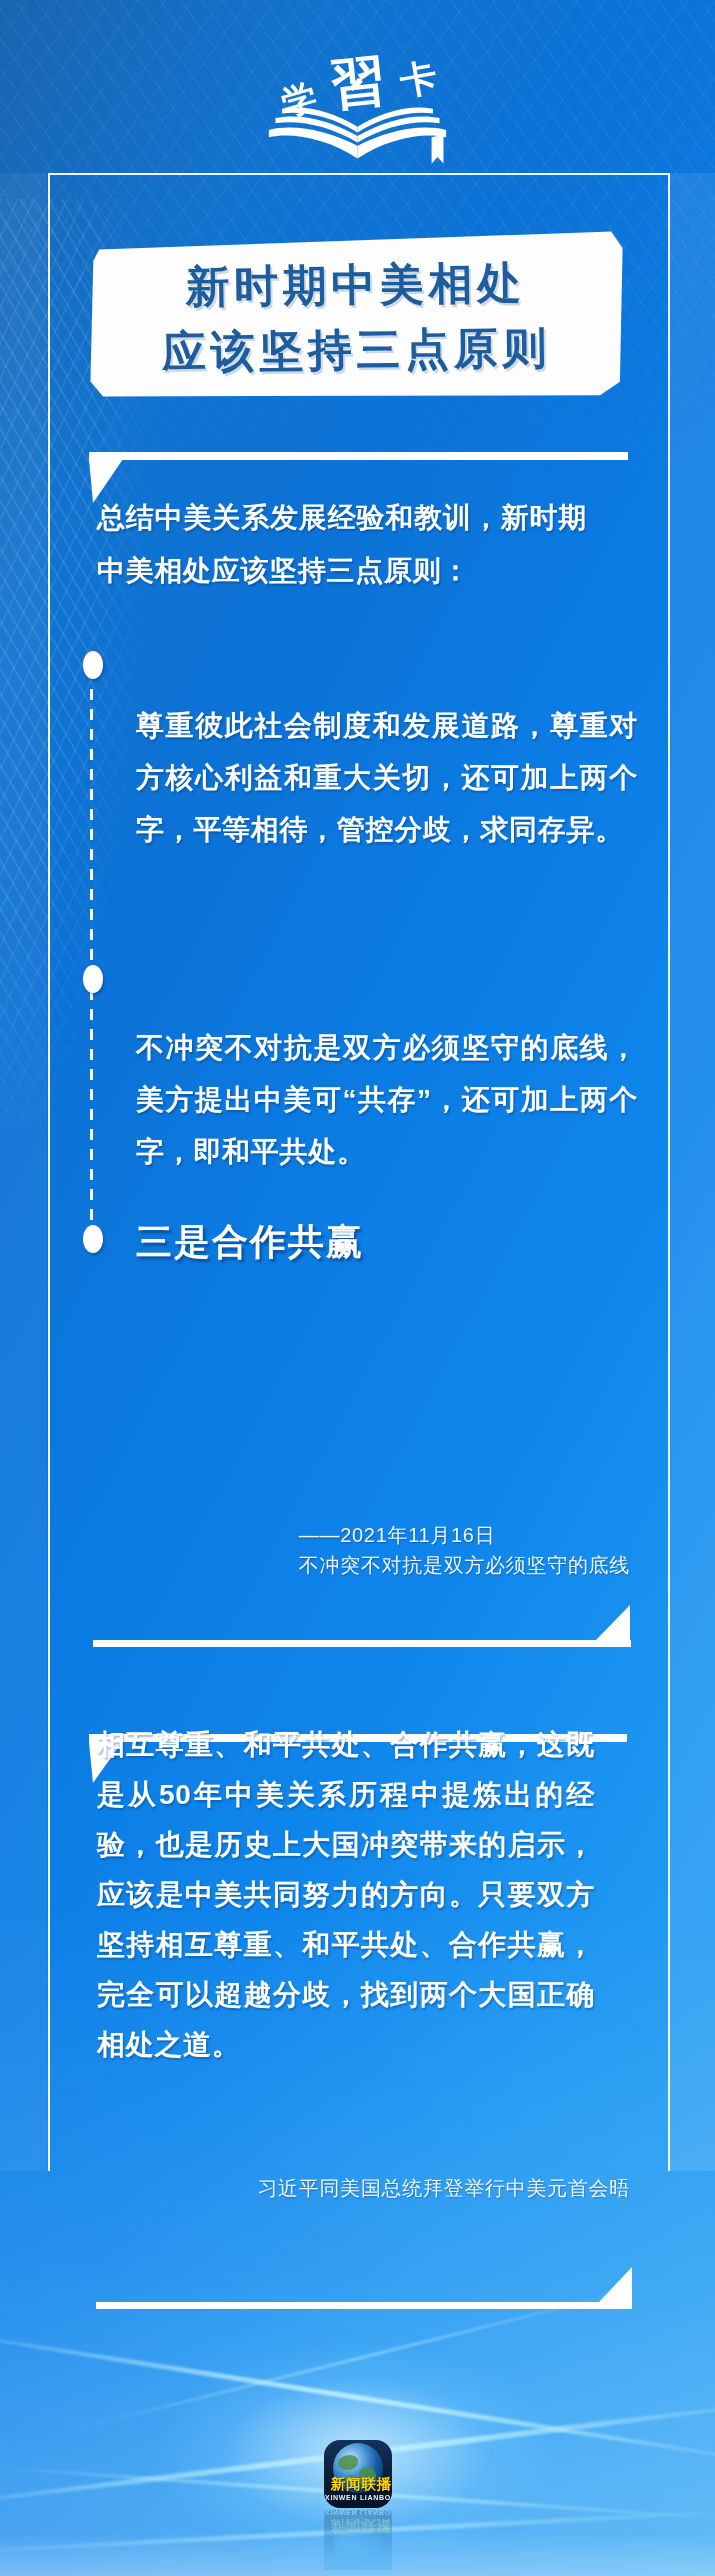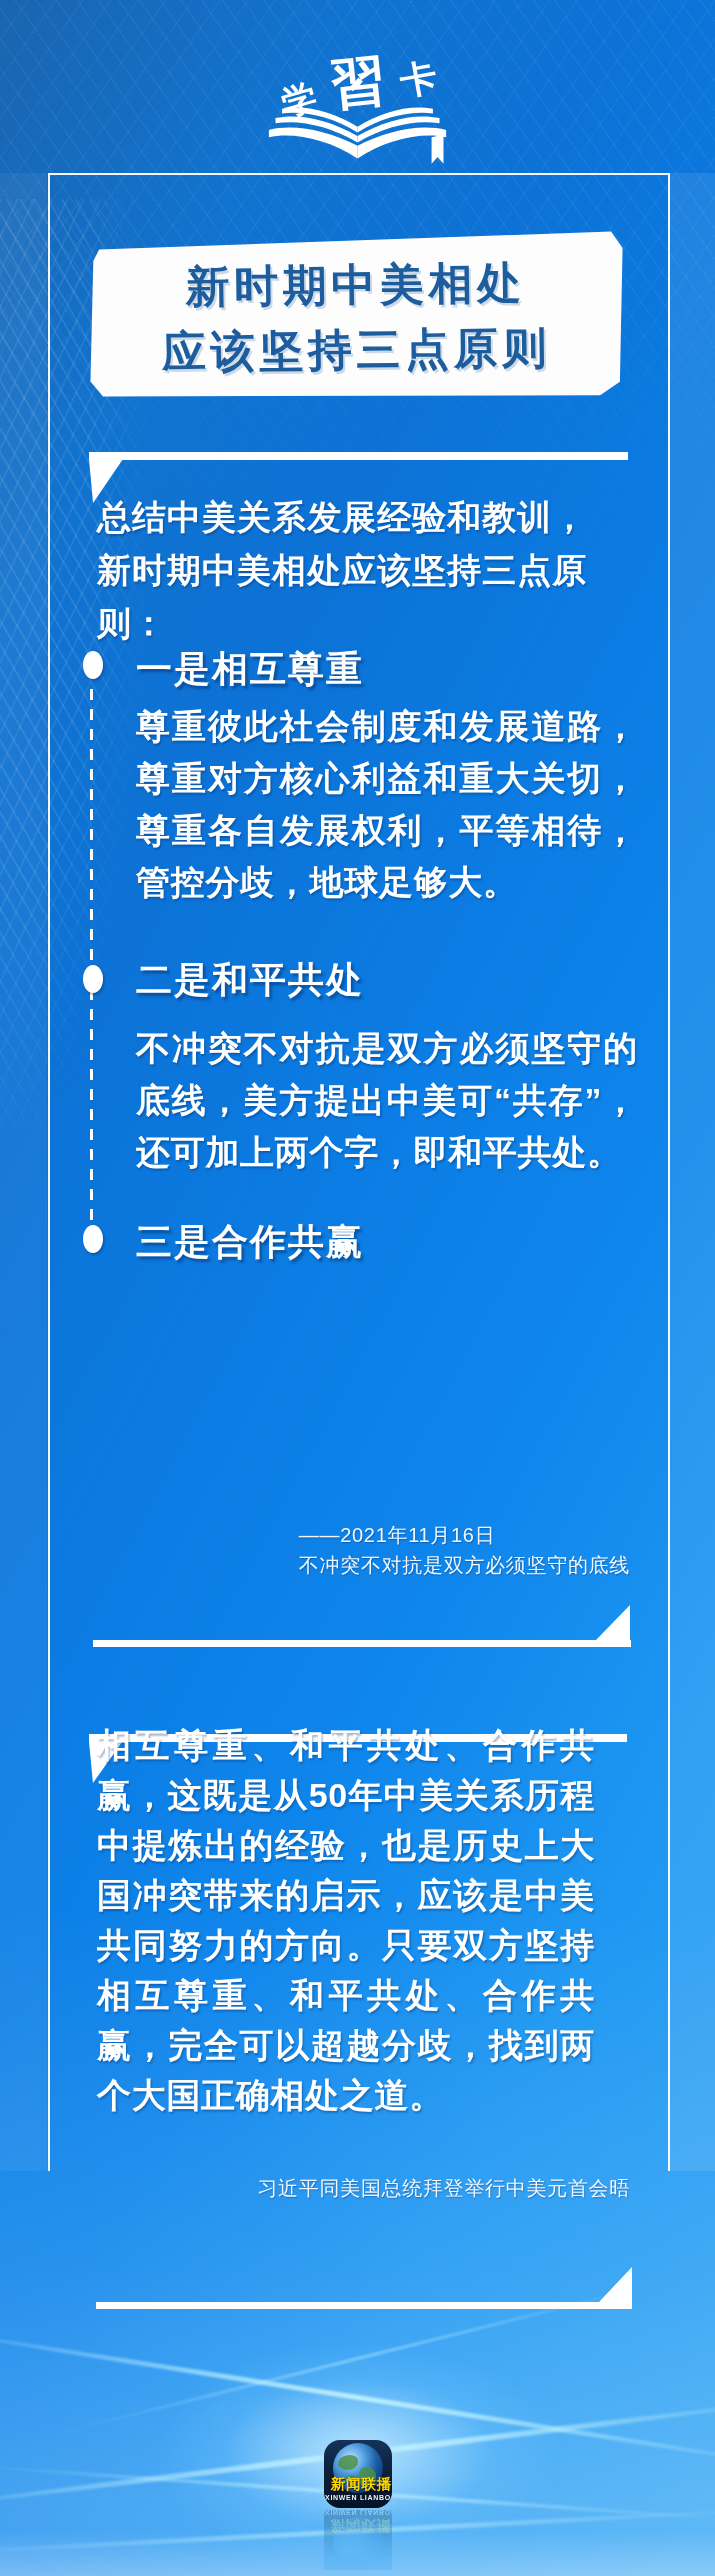--- a/index.html
+++ b/index.html
@@ -42,21 +42,21 @@
     color:#1d5d9d;font-size:44px;font-weight:800;letter-spacing:4.6px;
     line-height:65px;text-shadow:2px 2.6px 0 rgba(30,94,158,.22);white-space:nowrap;
   }
   
   .deco-bar{background:#fff;height:8px;}
   .tri{background:#fff;}
   .tri-down-left{clip-path:polygon(0 0,100% 0,12% 100%);}
   .tri-up-right{clip-path:polygon(100% 0,100% 100%,0 100%);}
   
   .cn-body{
-    color:#fff;font-weight:700;font-size:34px;
+    color:#fff;font-weight:700;font-size:28px;
     text-shadow:1.3px 2px 2px rgba(7,42,96,.35);
     text-align:justify;letter-spacing:0.7px;
   }
   .section-heading{
     color:#fff;font-weight:800;font-size:36px;letter-spacing:2px;white-space:nowrap;
     text-shadow:2.6px 3.3px 2.6px rgba(7,42,96,.5);
   }
   .bullet-dot{
     width:20px;height:28px;background:#fff;border-radius:50%;
     box-shadow:1.3px 2px 2.6px rgba(7,42,96,.4);
@@ -157,24 +157,22 @@
   <div class="abs deco-bar" style="left:89px;top:452px;width:539px;"></div>
   <div class="abs tri tri-down-left" style="left:89px;top:459px;width:34px;height:44px;"></div>
 
   <div class="abs cn-body" style="left:97px;top:491px;width:490px;line-height:53px;">总结中美关系发展经验和教训，新时期中美相处应该坚持三点原则：</div>
 
   <div class="abs dash-line" style="left:90px;top:689px;height:546px;"></div>
   <div class="abs bullet-dot" style="left:83px;top:651px;"></div>
   <div class="abs bullet-dot" style="left:83px;top:965px;"></div>
   <div class="abs bullet-dot" style="left:83px;top:1225px;"></div>
 
-  <div class="abs section-heading" style="left:136px;top:645px;">一是相互尊重</div>
-  <div class="abs cn-body" style="left:136px;top:700px;width:502px;line-height:52px;">尊重彼此社会制度和发展道路，尊重对方核心利益和重大关切，尊重各自发展权利，平等相待，管控分歧，地球足够大。</div>
-
-  <div class="abs section-heading" style="left:136px;top:956px;">二是和平共处</div>
+  <div class="abs cn-body" style="left:136px;top:700px;width:502px;line-height:52px;">尊重彼此社会制度和发展道路，尊重对方核心利益和重大关切，还可加上两个字，平等相待，管控分歧，求同存异。</div>
+
   <div class="abs section-heading" style="left:136px;top:1218px;">三是合作共赢</div>
 
   <div class="abs cn-body" style="left:136px;top:1022px;width:502px;line-height:52px;">不冲突不对抗是双方必须坚守的底线，美方提出中美可“共存”，还可加上两个字，即和平共处。</div>
 
   <div class="abs attribution" style="right:85px;top:1520px;">
     <div>——2021年11月16日</div>
     <div>不冲突不对抗是双方必须坚守的底线</div>
   </div>
 
   <div class="abs deco-bar" style="left:93px;top:1640px;width:538px;height:7.3px;"></div>

